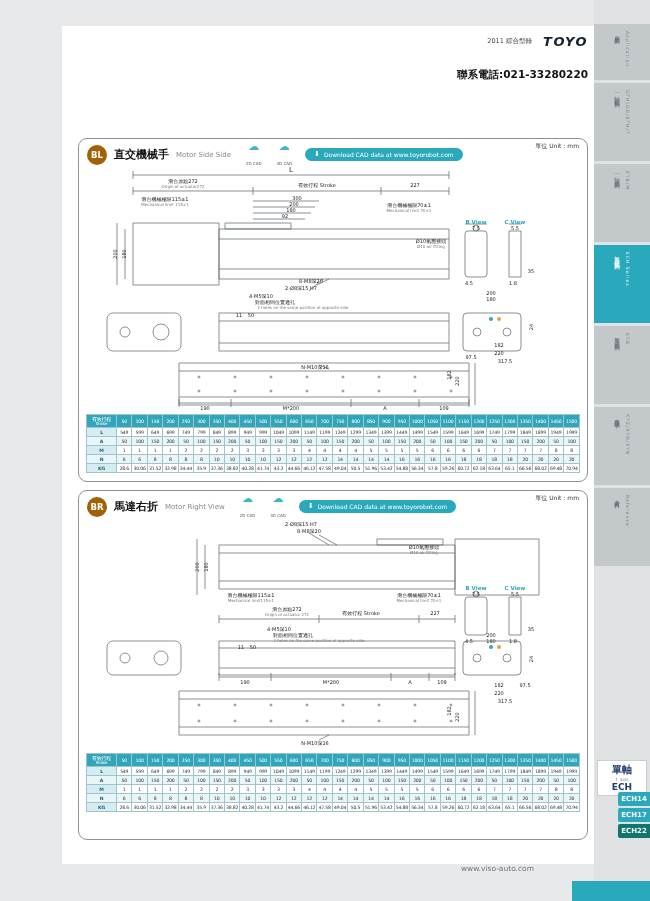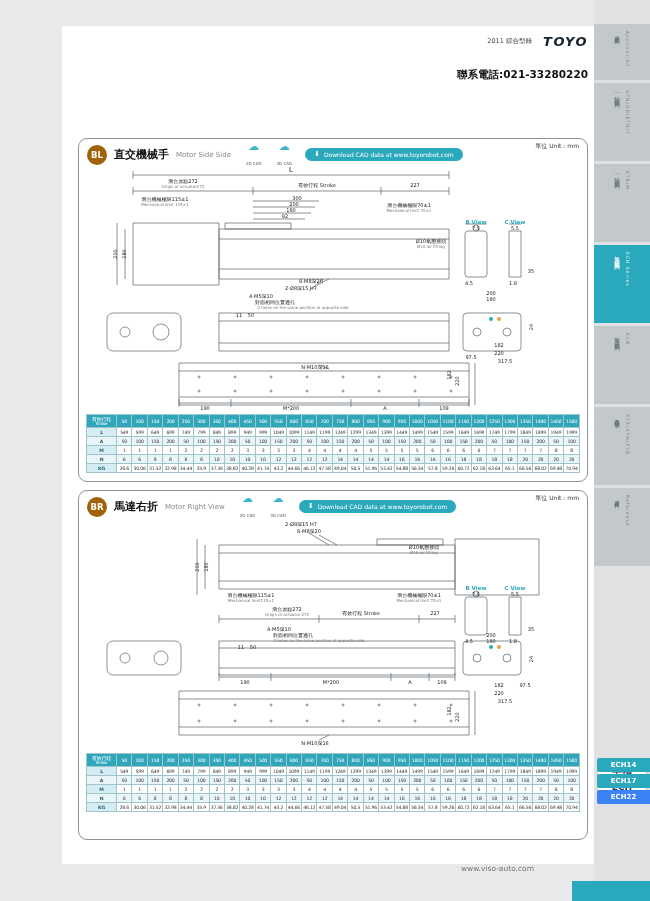--- a/index.html
+++ b/index.html
@@ -52,24 +52,24 @@
   .dim th.c0 { width:30px; }
   .dim th.c0 div { font-size:5px; line-height:1.2; }
   .dim th.c0 .sub { font-size:4px; font-weight:normal; }
   .dim tr.alt td { background:#EAF5F8; }
   .dim td.c0 { background:#D5ECF2; font-weight:bold; color:#1f6170; }
   .axis-box { position:absolute; right:3px; top:760px; width:50px; background:#fff; border:1px solid #c9cdcf;
               text-align:center; padding:2px 0 3px; }
   .axis-cn { font-size:10px; font-weight:bold; color:#1E3A6E; }
   .axis-en { font-size:4.5px; color:#8a8f92; }
   .axis-series { font-size:9px; font-weight:bold; color:#1E3A6E; }
-  .models { position:absolute; right:0; top:758px; width:53px; }
+  .models { position:absolute; right:0; top:792px; width:32px; }
   .model { background:#2BA9BC; color:#fff; font-size:7px; font-weight:bold; height:14px; margin-bottom:2px;
            display:flex; align-items:center; justify-content:center; border-radius:2px 0 0 2px; cursor:pointer; }
-  .model.on { background:#3b82f6; }
+  .model.on { background:#0f766e; }
   .website { position:absolute; right:116px; top:864px; font-size:7.5px; color:#777; }
   .corner { position:absolute; right:0; bottom:0; width:78px; height:20px; background:#2BA9BC; }
 </style>
 </head>
 <body>
 
 <div class="strip">
   <div class="side-tabs">
       <div class="side-tab">
         <span class="vt cn">應用案例</span>

